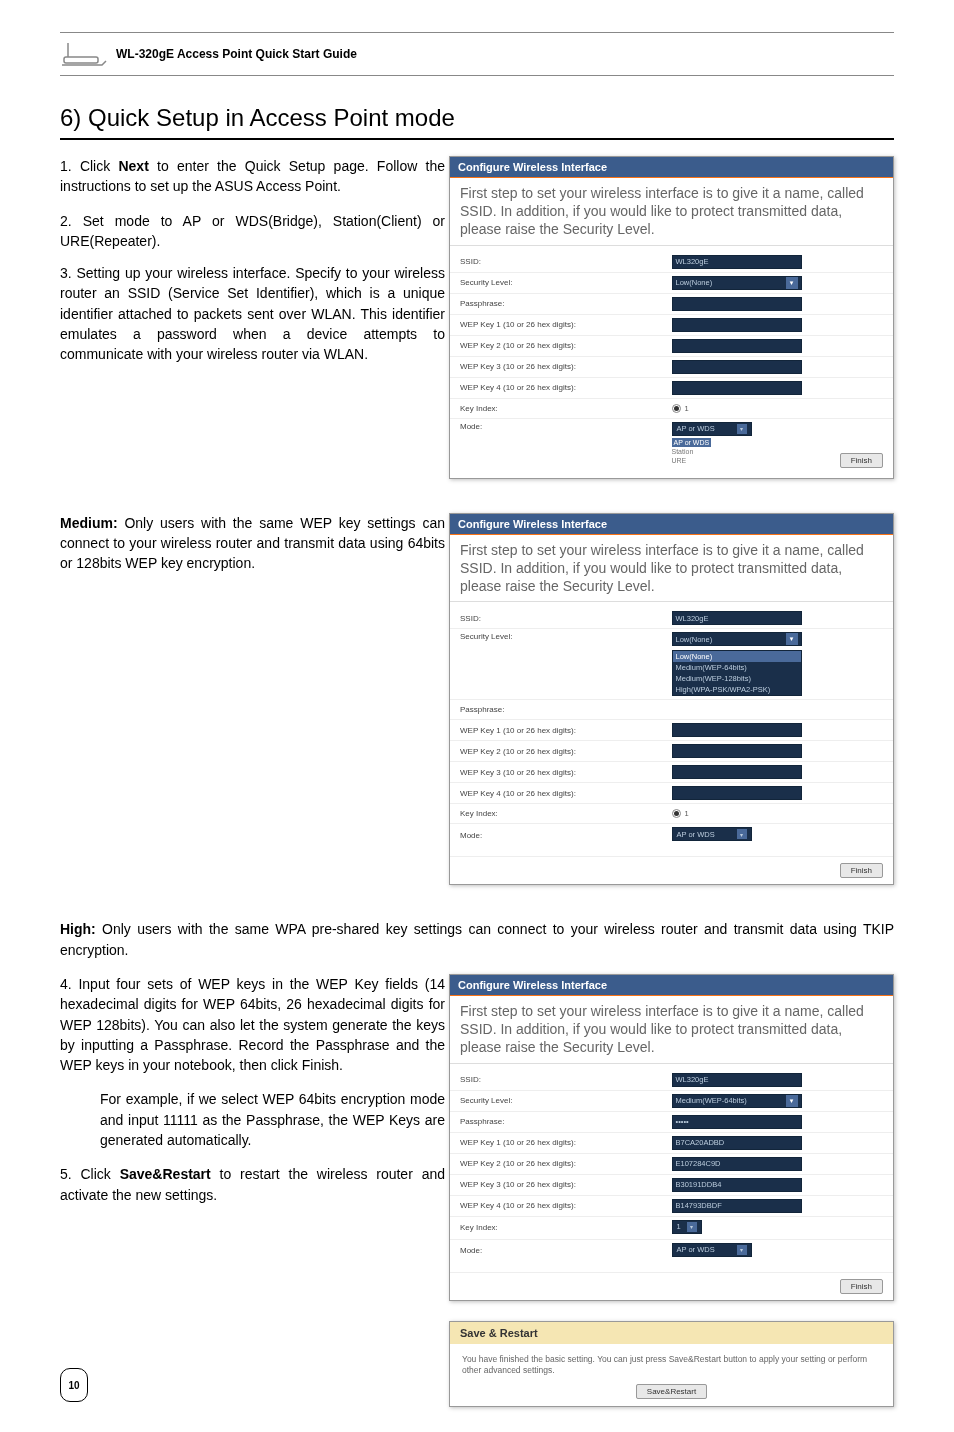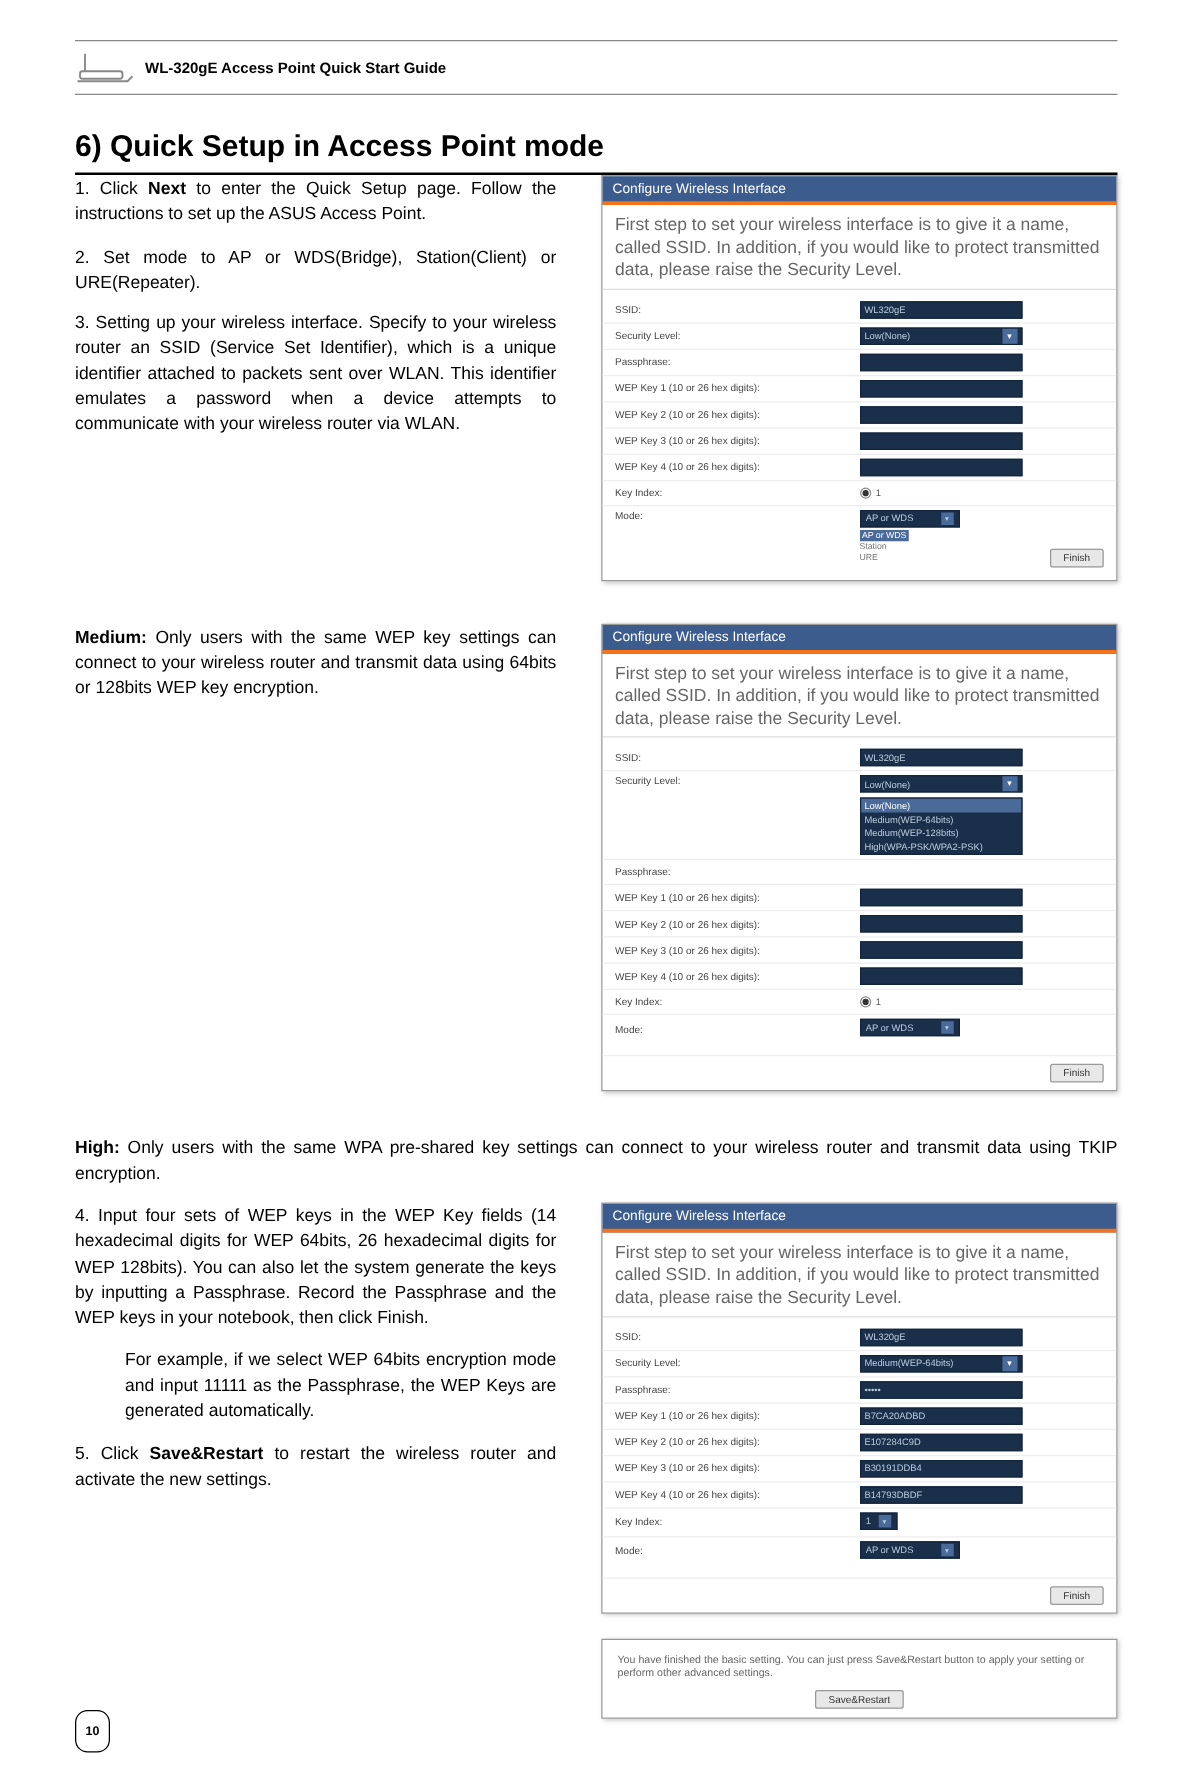--- a/index.html
+++ b/index.html
@@ -28,27 +28,28 @@
     position: relative;
     margin-right: 8px;
   }
   .header-icon svg { width: 100%; height: 100%; }
   .header-title {
     font-size: 12px;
     font-weight: bold;
   }
   .section-title {
     font-size: 24px;
-    font-weight: bold;
+    font-weight: normal;
     border-bottom: 2px solid #000;
     padding-bottom: 6px;
+    margin-bottom: 16px;
   }
   .columns {
     display: flex;
-    gap: 36px;
+    gap: 4px;
     margin-bottom: 14px;
   }
   .col-left {
     flex: 0 0 385px;
     font-size: 14px;
     line-height: 1.45;
   }
   .col-right {
     flex: 1;
   }
@@ -77,22 +78,22 @@
     background: #fff;
     font-size: 9px;
     color: #555;
     margin-bottom: 20px;
   }
   .ss-title {
     background: #3b5c8c;
     color: #fff;
     padding: 4px 8px;
     font-size: 11px;
-    font-weight: normal;
-    border-bottom: 3px solid #f97316;
+    font-weight: bold;
+    border-bottom: 1px solid #f97316;
   }
   .ss-desc {
     padding: 6px 10px;
     font-size: 14px;
     color: #666;
     border-bottom: 1px solid #ddd;
     line-height: 1.3;
   }
   .ss-body {
     padding: 6px 0 10px 0;
@@ -537,20 +538,21 @@
               </div>
             </div>
           </div>
         </div>
         <div class="ss-footer">
           <span class="ss-button">Finish</span>
         </div>
       </div>
 
       <div class="save-restart">
+        <div class="sr-title">Save &amp; Restart</div>
         <div class="sr-body">You have finished the basic setting. You can just press Save&amp;Restart button to apply your setting or perform other advanced settings.</div>
         <div class="sr-btn-row">
           <span class="ss-button">Save&amp;Restart</span>
         </div>
       </div>
     </div>
   </div>
 
 </div>
 

